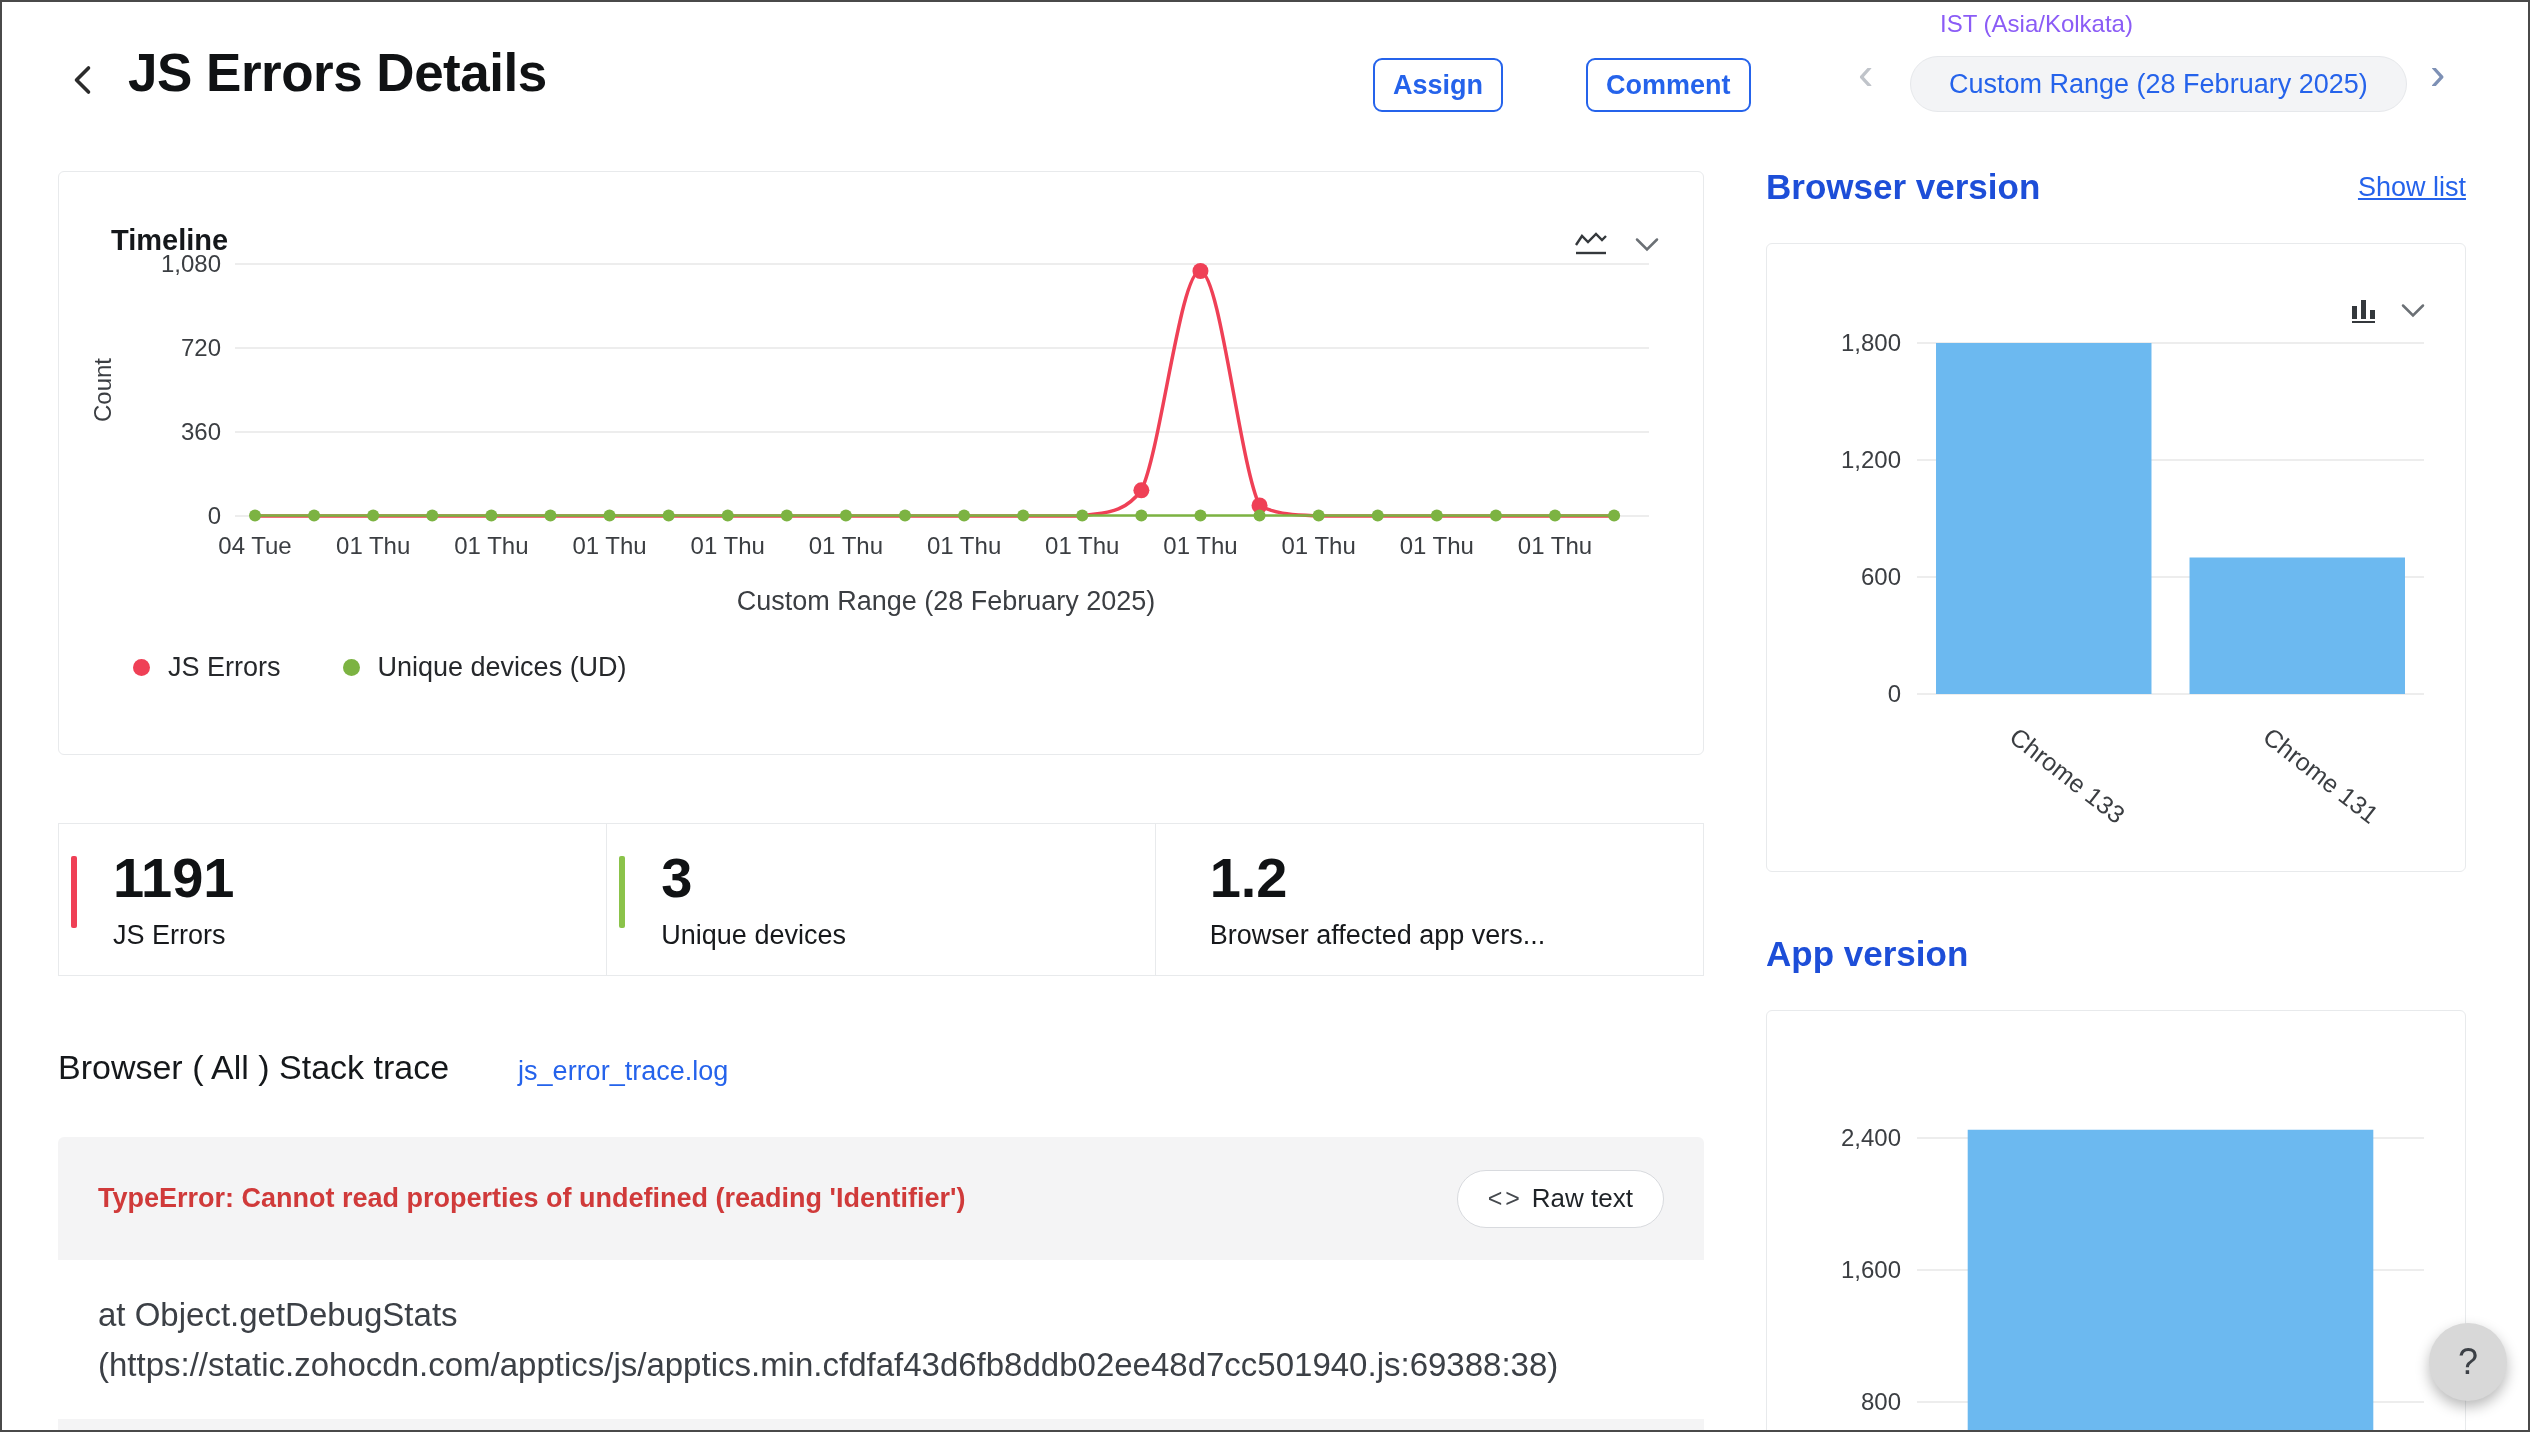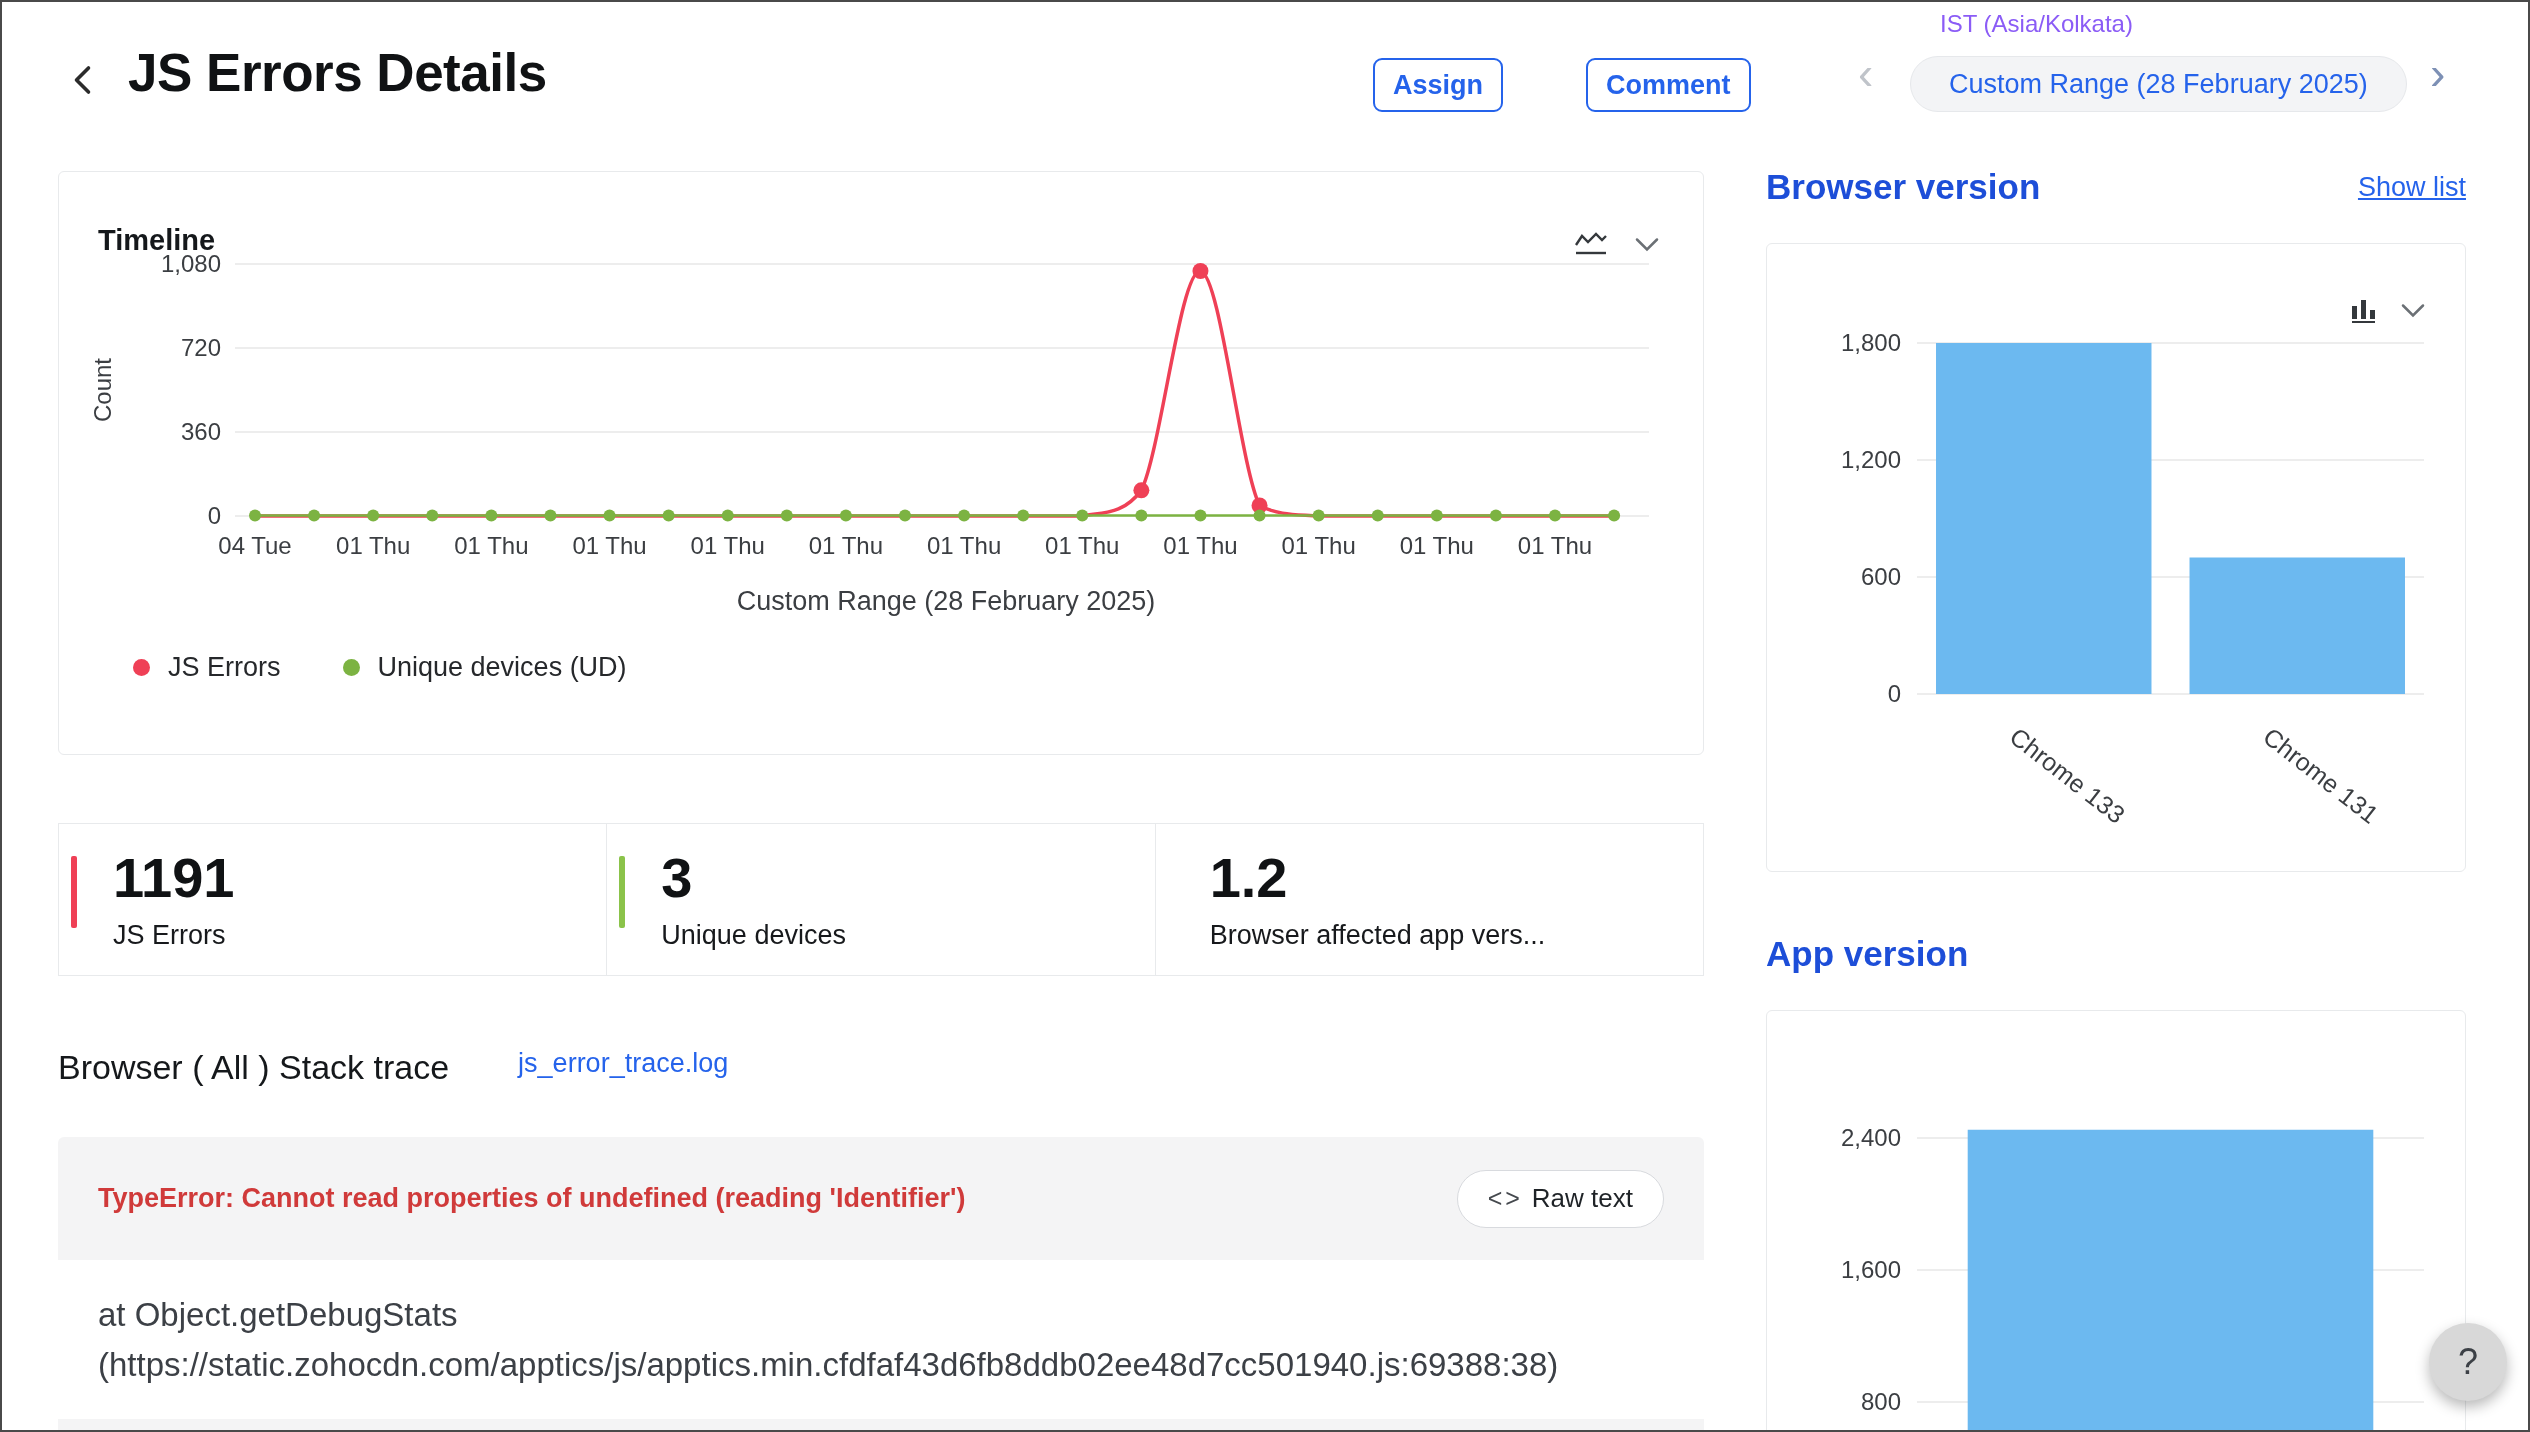--- a/index.html
+++ b/index.html
@@ -27,41 +27,41 @@
               font-size:27px;color:#2563eb;white-space:nowrap}
 
   
   .main-left{position:absolute;left:56px;top:169px;width:1646px}
   .sidebar{position:absolute;left:1764px;top:165px;width:700px}
 
   .card{background:#fff;border:1px solid #e8eaec;border-radius:6px}
 
   
   .timeline-card{position:relative;height:584px}
-  .tl-title{position:absolute;left:39px;top:52px;font-size:29px;font-weight:700;color:#15181b}
+  .tl-title{position:absolute;left:52px;top:52px;font-size:29px;font-weight:700;color:#15181b}
   .tl-icons{position:absolute;right:44px;top:58px;display:flex;align-items:center;gap:26px}
   .tl-svg{position:absolute;left:26px;top:70px}
   .tl-xlabel{position:absolute;left:0;top:414px;width:100%;padding-left:130px;text-align:center;font-size:27px;color:#3b3e42}
   .tl-legend{position:absolute;left:74px;top:480px;display:flex;gap:62px}
   .legend-item{display:flex;align-items:center;gap:18px;font-size:27px;color:#26282b}
   .legend-dot{width:17px;height:17px;border-radius:50%;display:inline-block}
 
   .ax{font-size:24px;fill:#3b3e42;font-family:"Liberation Sans",sans-serif}
   .axr{font-size:25px;fill:#3b3e42;font-family:"Liberation Sans",sans-serif}
 
   
   .stats-row{display:flex;margin-top:68px}
   .stat-card{flex:1;height:153px;background:#fff;border:1px solid #e8eaec;position:relative}
   .stat-card + .stat-card{margin-left:-1px}
   .stat-accent{position:absolute;left:12px;top:32px;width:6px;height:72px;border-radius:2px}
   .stat-value{margin:26px 0 0 54px;font-size:56px;font-weight:700;line-height:1;color:#101214}
   .stat-label{margin:14px 0 0 54px;font-size:27px;color:#17191c}
 
   
-  .trace-heading-row{margin-top:72px;display:flex;align-items:flex-start}
+  .trace-heading-row{margin-top:72px;display:flex;align-items:flex-end}
   .trace-heading{font-size:34px;font-weight:500;color:#15181b}
   .trace-log-link{margin-left:69px;font-size:27px;color:#2563eb;text-decoration:none;cursor:pointer}
   .trace{margin-top:50px}
   .trace-header{background:#f4f4f5;min-height:123px;display:flex;align-items:center;justify-content:space-between;
                 padding:0 40px;border-radius:6px 6px 0 0}
   .trace-error{font-size:27px;font-weight:700;color:#d03a3a}
   .rawtext-btn{height:58px;padding:0 30px;border-radius:29px;border:1px solid #d8dade;background:#fff;
                display:flex;align-items:center;gap:14px;font-size:26px;color:#1f2327}
   .rawtext-icon{font-size:25px;color:#45494e;letter-spacing:-2px}
   .trace-frame{padding:30px 40px;font-size:33px;line-height:1.5;color:#3c4046;white-space:pre-wrap;word-break:break-all;background:#fff}

